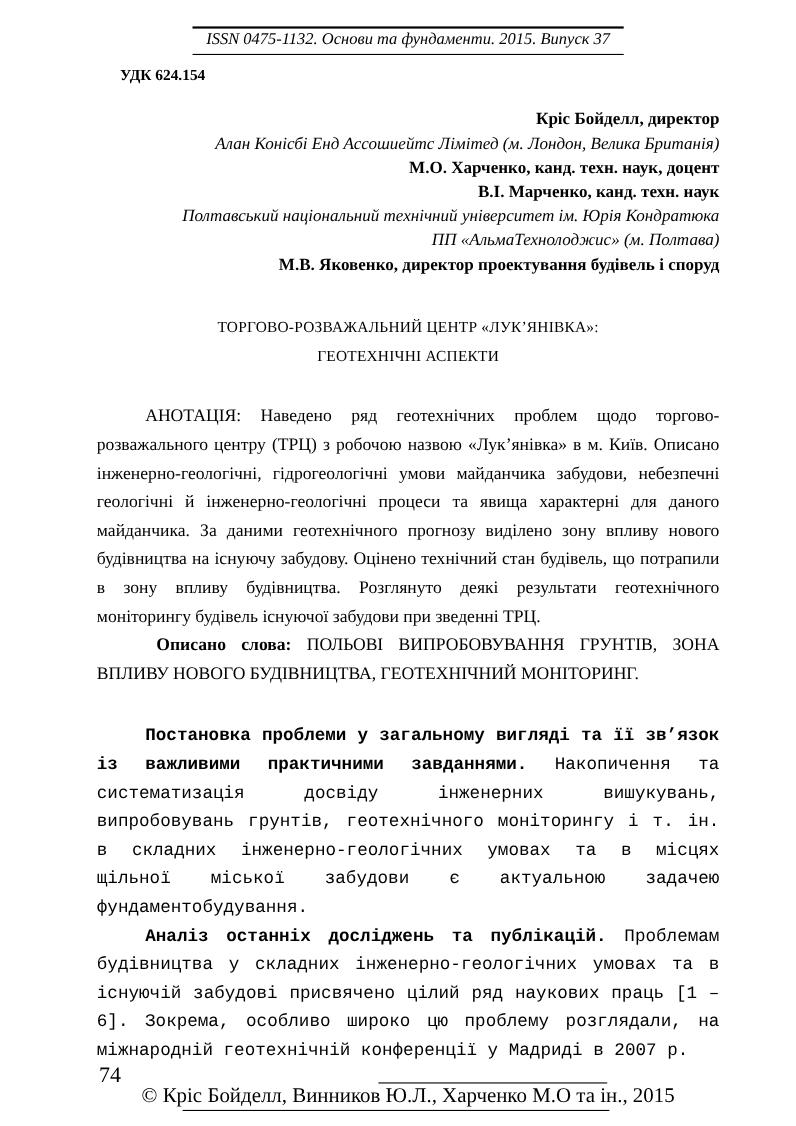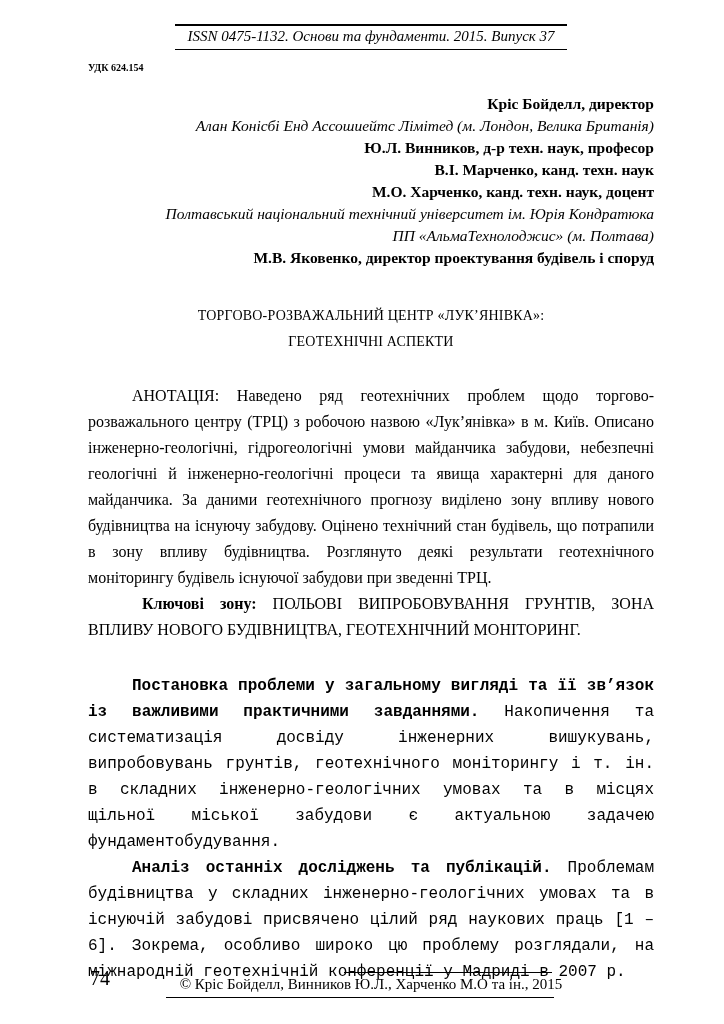--- a/index.html
+++ b/index.html
@@ -21,21 +21,22 @@
     font-style:italic;
     font-size:15px;
     line-height:19px;
     border-top:2px solid #000;
     border-bottom:1px solid #000;
     padding:1px 0 3px 0;
   }
   .udk {
     margin-top:12px;
     font-weight:bold;
-    font-size:10px;
+    font-size:14px;
+    margin-left:21px;
   }
   .authors {
     margin-top:20px;
     text-align:right;
     font-size:15.5px;
     line-height:22px;
   }
   .author-line.bold { font-weight:bold; }
   .author-line.italic { font-style:italic; }
   .paper-title {
@@ -59,22 +60,22 @@
     margin-top:30px;
     font-size:16px;
     line-height:26px;
     text-align:justify;
     font-family:Liberation Mono, monospace;
   }
   .body-text p { text-indent:44px; }
   .footer {
     position:absolute;
     left:88px; right:70px;
-    bottom:26px;
-    font-size:15px;
+    bottom:14px;
+    font-size:19px;
     line-height:19px;
   }
   .footer-sep-top {
     width:208px;
     margin-left:256px;
     border-top:1px solid #000;
   }
   .footer-copy {
     text-align:center;
     padding:2px 0 3px 0;
@@ -98,36 +99,35 @@
 
   <div class="journal-header">
     <span>ISSN 0475-1132. Основи та фундаменти. 2015. Випуск 37</span>
   </div>
 
   <div class="udk">УДК 624.154</div>
 
   <div class="authors">
     <div class="author-line bold">Кріс Бойделл, директор</div>
     <div class="author-line italic">Алан Конісбі Енд Ассошиейтс Лімітед (м. Лондон, Велика Британія)</div>
-    <div class="author-line bold">Ю.Л. Винников, д-р техн. наук, професор</div>
+    <div class="author-line bold">М.О. Харченко, канд. техн. наук, доцент</div>
     <div class="author-line bold">В.І. Марченко, канд. техн. наук</div>
-    <div class="author-line bold">М.О. Харченко, канд. техн. наук, доцент</div>
     <div class="author-line italic">Полтавський національний технічний університет ім. Юрія Кондратюка</div>
     <div class="author-line italic">ПП «АльмаТехнолоджис» (м. Полтава)</div>
     <div class="author-line bold">М.В. Яковенко, директор проектування будівель і споруд</div>
   </div>
 
   <div class="paper-title">
     <div>ТОРГОВО-РОЗВАЖАЛЬНИЙ ЦЕНТР «ЛУК’ЯНІВКА»:</div>
     <div>ГЕОТЕХНІЧНІ АСПЕКТИ</div>
   </div>
 
   <div class="abstract">
     <p class="para"><span>АНОТАЦІЯ:</span><span> Наведено ряд геотехнічних проблем щодо торгово-розважального центру (ТРЦ) з робочою назвою «Лук’янівка» в м. Київ. Описано інженерно-геологічні, гідрогеологічні умови майданчика забудови, небезпечні геологічні й інженерно-геологічні процеси та явища характерні для даного майданчика. За даними геотехнічного прогнозу виділено зону впливу нового будівництва на існуючу забудову. Оцінено технічний стан будівель, що потрапили в зону впливу будівництва. Розглянуто деякі результати геотехнічного моніторингу будівель існуючої забудови при зведенні ТРЦ.</span></p>
-    <p class="keywords"><span class="bold">Ключові зону:</span><span> ПОЛЬОВІ ВИПРОБОВУВАННЯ ГРУНТІВ, ЗОНА ВПЛИВУ НОВОГО БУДІВНИЦТВА, ГЕОТЕХНІЧНИЙ МОНІТОРИНГ.</span></p>
+    <p class="keywords"><span class="bold">Описано слова:</span><span> ПОЛЬОВІ ВИПРОБОВУВАННЯ ГРУНТІВ, ЗОНА ВПЛИВУ НОВОГО БУДІВНИЦТВА, ГЕОТЕХНІЧНИЙ МОНІТОРИНГ.</span></p>
   </div>
 
   <div class="body-text">
     <p><span class="bold">Постановка проблеми у загальному вигляді та її зв’язок із важливими практичними завданнями.</span><span> Накопичення та систематизація досвіду інженерних вишукувань, випробовувань грунтів, геотехнічного моніторингу і т. ін. в складних інженерно-геологічних умовах та в місцях щільної міської забудови є актуальною задачею фундаментобудування.</span></p>
     <p><span class="bold">Аналіз останніх досліджень та публікацій.</span><span> Проблемам будівництва у складних інженерно-геологічних умовах та в існуючій забудові присвячено цілий ряд наукових праць [1 – 6]. Зокрема, особливо широко цю проблему розглядали, на міжнародній геотехнічній конференції у Мадриді в 2007 р.</span></p>
   </div>
 
   <div class="footer">
     <div class="footer-sep-top"></div>
     <div class="footer-copy">© Кріс Бойделл, Винников Ю.Л., Харченко М.О та ін., 2015</div>

